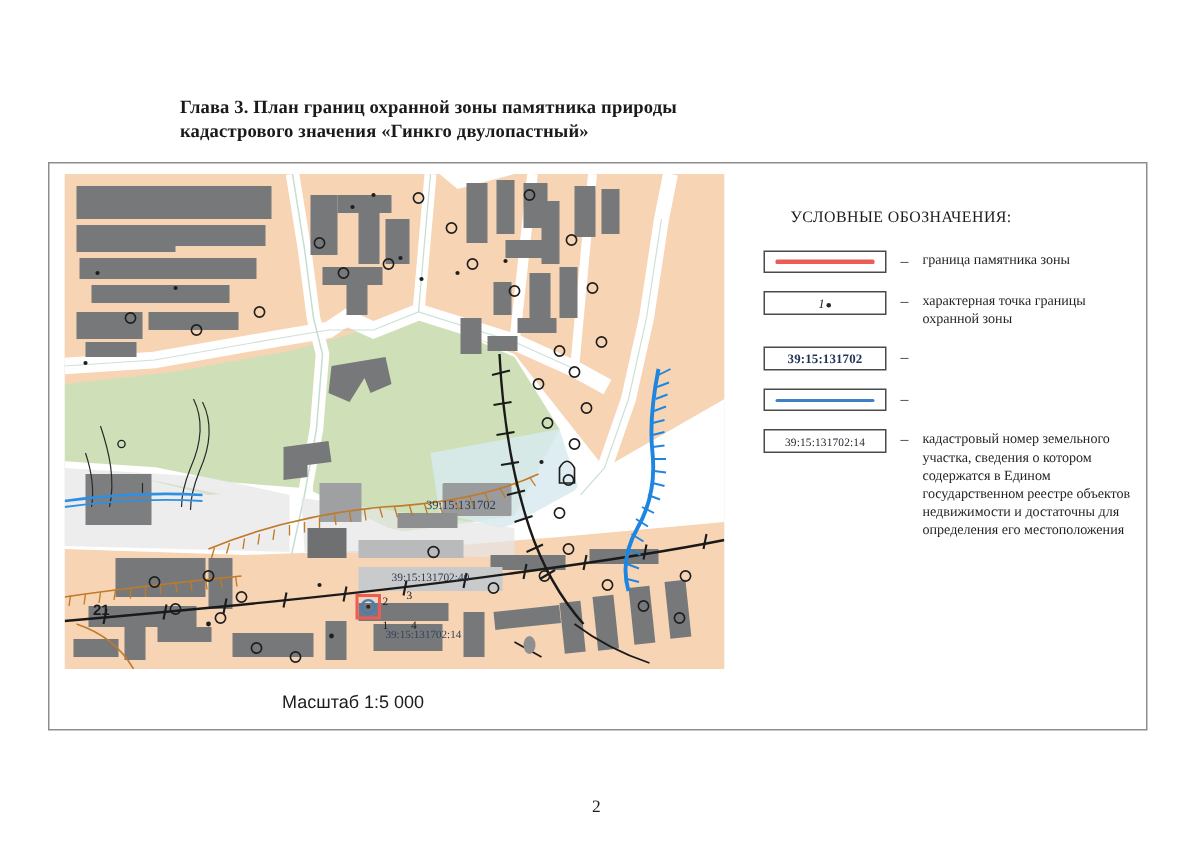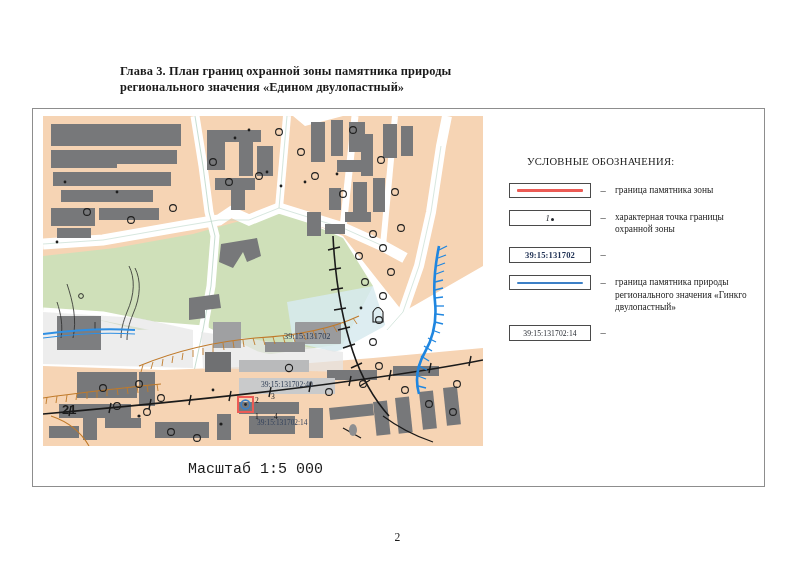--- a/index.html
+++ b/index.html
@@ -72,40 +72,40 @@
   }
   #pt-1 { left: 212px; top: 296px; }
   #pt-2 { left: 212px; top: 280px; }
   #pt-3 { left: 228px; top: 276px; }
   #pt-4 { left: 231px; top: 296px; }
 
   .street-num {
     position: absolute;
     font-family: "Liberation Sans", sans-serif;
     font-weight: bold;
-    font-size: 13px;
+    font-size: 10px;
     color: #1b1b1b;
   }
   #street-a { left: 19px; top: 286px; }
 
   
   #scale-caption {
     position: absolute;
     left: 155px;
     top: 352px;
-    font-family: Liberation Mono, monospace;
-    font-size: 15px;
+    font-family: Liberation Sans, sans-serif;
+    font-size: 12px;
     color: #1c1c1c;
   }
 
   
   #legend {
     position: absolute;
     left: 476px;
-    top: 47px;
+    top: 31px;
     width: 250px;
   }
   #legend-title {
     font-family: "Liberation Serif", serif;
     font-size: 10.6px;
     color: #1c1c1c;
     letter-spacing: 0.3px;
     margin-left: 18px;
     margin-bottom: 16px;
   }
@@ -189,21 +189,21 @@
     font-family: "Liberation Serif", serif;
     font-size: 11.6px;
     color: #1c1c1c;
   }
 </style>
 </head>
 <body>
 
 <div id="doc-title">
   <span class="line">Глава 3. План границ охранной зоны памятника природы</span>
-  <span class="line">регионального значения «Едином двулопастный»</span>
+  <span class="line">кадастрового значения «Гинкго двулопастный»</span>
 </div>
 
 <div id="content-frame">
 
   <div id="map-panel">
     <svg id="map-svg" width="440" height="330" viewBox="0 0 440 330" xmlns="http://www.w3.org/2000/svg">
       <defs>
         <clipPath id="mapclip">
             <rect x="0" y="0" width="440" height="330"></rect>
           </clipPath>
@@ -532,26 +532,26 @@
         <span class="sym-cad-bold">39:15:131702</span>
       </div>
       <div class="legend-dash">–</div>
     </div>
 
     <div class="legend-row big">
       <div class="legend-sym">
         <span class="sym-line blue"></span>
       </div>
       <div class="legend-dash">–</div>
-      <div class="legend-desc">граница памятника природы регионального значения «Гинкго двулопастный»</div>
     </div>
 
     <div class="legend-row big">
       <div class="legend-sym tall">
         <span class="sym-cad">39:15:131702:14</span>
       </div>
       <div class="legend-dash">–</div>
+      <div class="legend-desc">кадастровый номер земельного участка, сведения о котором содержатся в Едином государственном реестре объектов недвижимости и достаточны для определения его местоположения</div>
     </div>
   </div>
 
 </div>
 
 <div id="page-number">2</div>
 
 </body></html>

